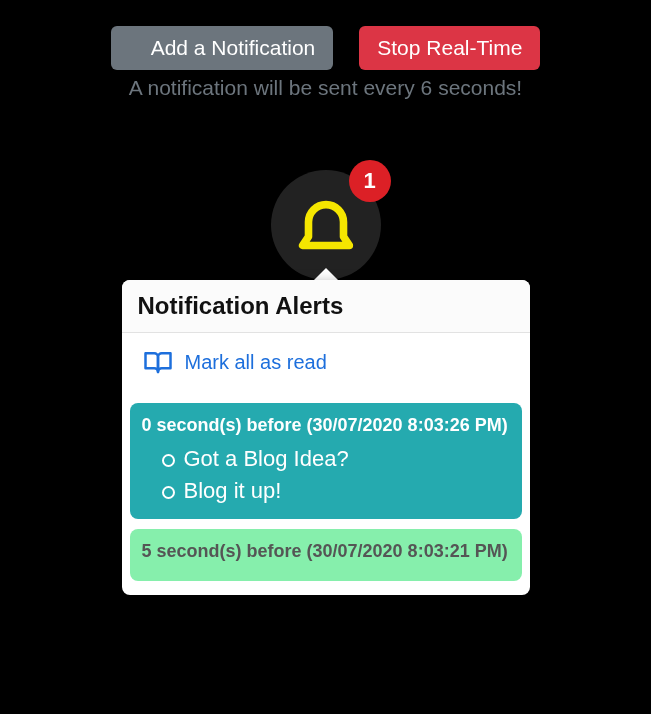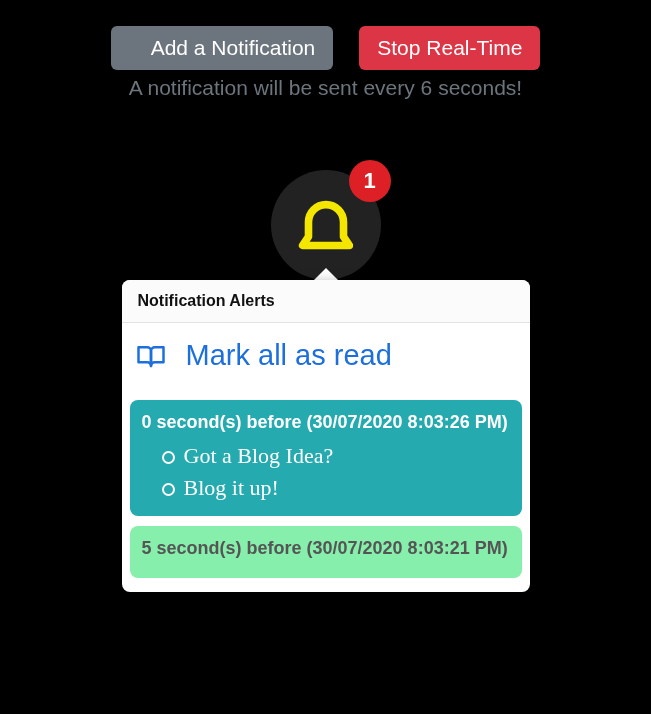--- a/index.html
+++ b/index.html
@@ -83,33 +83,33 @@
   .panel {
     width: 408px;
     background: #fff;
     border-radius: 8px;
     box-shadow: 0 4px 14px rgba(0,0,0,.4);
     overflow: hidden;
     padding-bottom: 14px;
   }
   .panel-header {
     padding: 12px 16px;
-    font-size: 16px;
+    font-size: 24px;
     font-weight: bold;
     color: #111;
     border-bottom: 1px solid #e2e2e2;
     background: #fbfbfb;
   }
   .mark-read {
     display: flex;
     align-items: center;
-    gap: 20px;
-    padding: 16px 14px 14px;
+    gap: 12px;
+    padding: 16px 21px 14px;
     color: #1d6fdc;
-    font-size: 29px;
+    font-size: 20px;
     cursor: pointer;
   }
   .mark-read svg { flex-shrink: 0; }
   .card {
     margin: 0 8px 10px;
     border-radius: 8px;
     padding: 10px 12px 12px;
   }
   .card-teal {
     background: #25aaaf;
@@ -125,21 +125,20 @@
     font-weight: bold;
     font-size: 18px;
     line-height: 1.35;
     margin-bottom: 6px;
   }
   .card-gray .card-time { color: #555; }
   .card ul {
     list-style: none;
     margin: 0;
     padding: 0 0 0 20px;
-    font-family: Liberation Serif, serif;
   }
   .card li {
     font-size: 22px;
     line-height: 1.45;
     position: relative;
     padding-left: 22px;
   }
   .card li::before {
     content: "";
     position: absolute;

